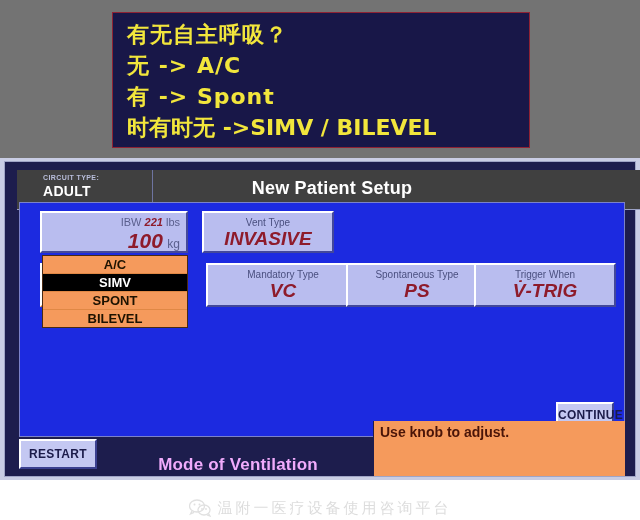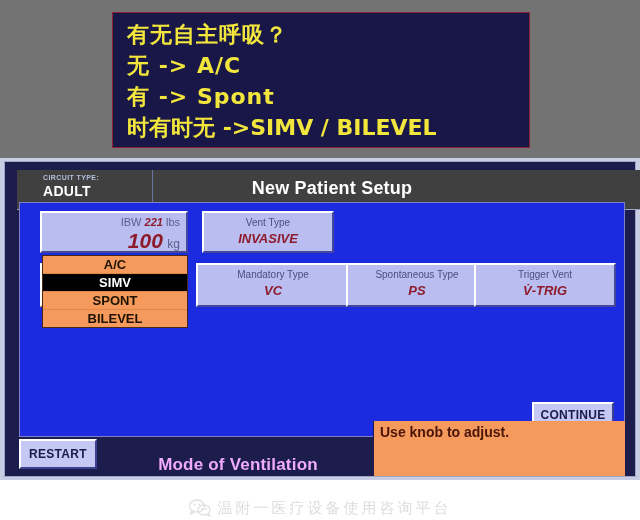--- a/index.html
+++ b/index.html
@@ -90,21 +90,21 @@
     border-bottom-color:#43489a;
     box-sizing:border-box;
     text-align:center;
     overflow:hidden;
   }
   .vbtn .vlabel{
     color:#4a4f7f;font-size:10px;line-height:12px;margin-top:4px;
     white-space:nowrap;
   }
   .vbtn .vvalue{
-    color:#8e1b2b;font-size:13px;font-weight:bold;font-style:italic;
+    color:#8e1b2b;font-size:19px;font-weight:bold;font-style:italic;
     line-height:21px;margin-top:-1px;white-space:nowrap;
   }
   .vbtn.active{
     background:#f59a5c;
     border-color:#ffffff;
     border-right-color:#c46a2e;
     border-bottom-color:#c46a2e;
   }
   .vbtn.active .vlabel{color:#3d2510;}
   .vbtn.active .vvalue{color:#9e2016;}
@@ -140,21 +140,21 @@
     height:17px;line-height:17px;text-align:center;
     font-size:13px;font-weight:bold;color:#1d1200;
     background:#f59a5c;
     border-bottom:1px solid #e08845;
   }
   .dd-item.sel{background:#000000;color:#ffffff;}
   .dd-item:last-child{border-bottom:none;}
 
   
   .continue-btn{
-    position:absolute;right:10px;bottom:8px;width:82px;height:26px;
+    position:absolute;right:10px;bottom:8px;width:58px;height:26px;
     background:#c4c8f2;border:2px solid #ffffff;
     border-right-color:#3b4090;border-bottom-color:#3b4090;
     box-sizing:border-box;
     color:#1b1b4a;font-size:12px;font-weight:bold;
     text-align:center;line-height:22px;letter-spacing:.3px;
   }
 
   
   .vent-footer{
     position:absolute;left:14px;top:281px;width:606px;height:33px;
@@ -244,32 +244,32 @@
         <div class="vbtn" style="left:182px;top:8px;width:132px;height:42px;">
           <div class="vlabel">Vent Type</div>
           <div class="vvalue">INVASIVE</div>
         </div>
 
         <div class="vbtn active" style="left:20px;top:60px;width:148px;height:44px;">
           <div class="vlabel">Mode</div>
           <div class="vvalue">SIMV</div>
         </div>
 
-        <div class="vbtn" style="left:176px;top:60px;width:154px;height:44px;">
+        <div class="vbtn" style="left:186px;top:60px;width:154px;height:44px;">
           <div class="vlabel">Mandatory Type</div>
           <div class="vvalue">VC</div>
         </div>
 
         <div class="vbtn" style="left:326px;top:60px;width:142px;height:44px;">
           <div class="vlabel">Spontaneous Type</div>
           <div class="vvalue">PS</div>
         </div>
 
         <div class="vbtn" style="left:454px;top:60px;width:142px;height:44px;">
-          <div class="vlabel">Trigger Vent</div>
+          <div class="vlabel">Trigger When</div>
           <div class="vvalue">V̇-TRIG</div>
         </div>
 
         <div class="dropdown">
           <div class="dd-item">A/C</div>
           <div class="dd-item sel">SIMV</div>
           <div class="dd-item">SPONT</div>
           <div class="dd-item">BILEVEL</div>
         </div>
 

